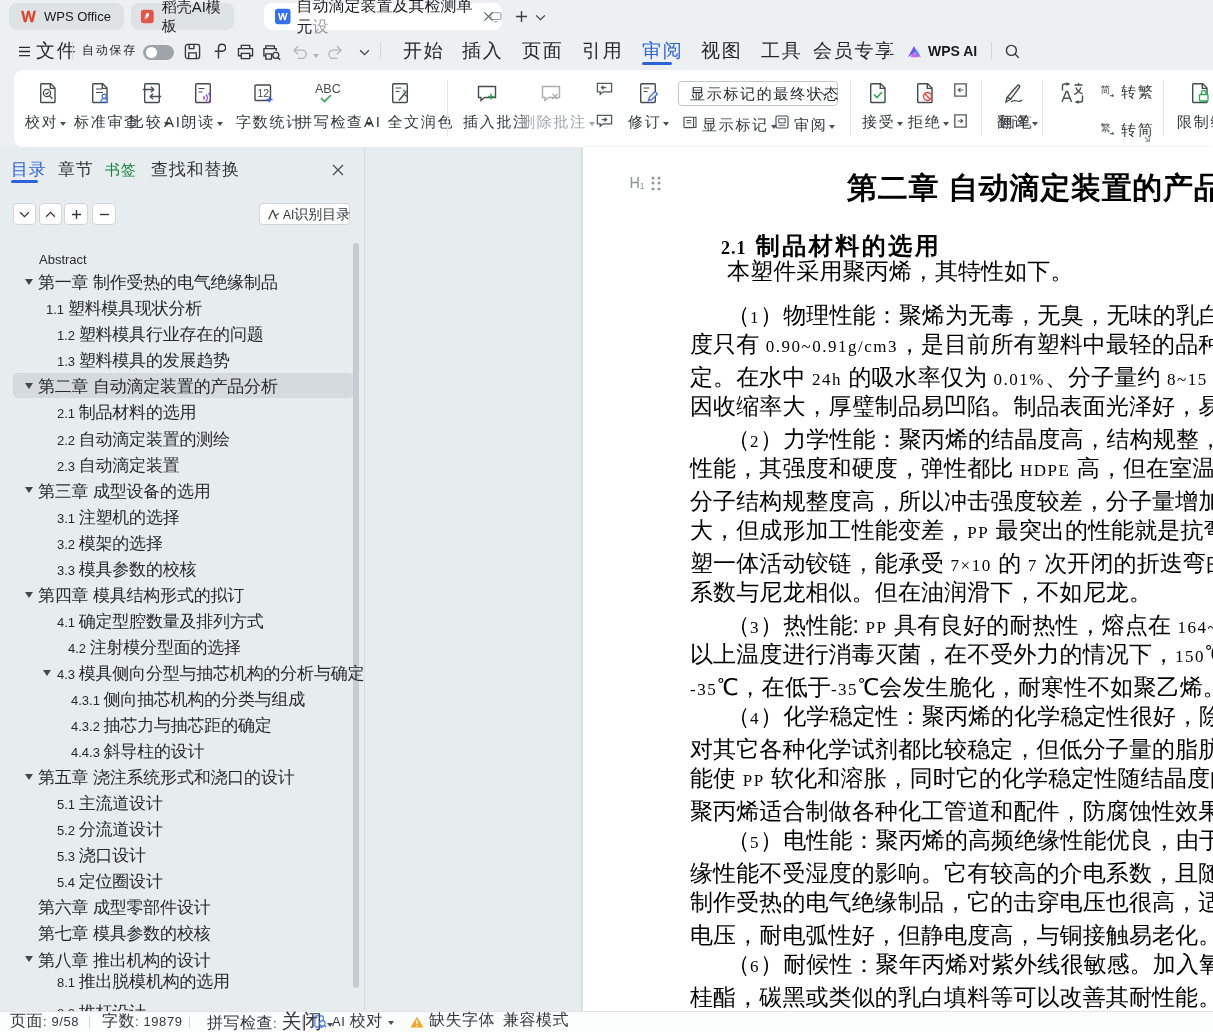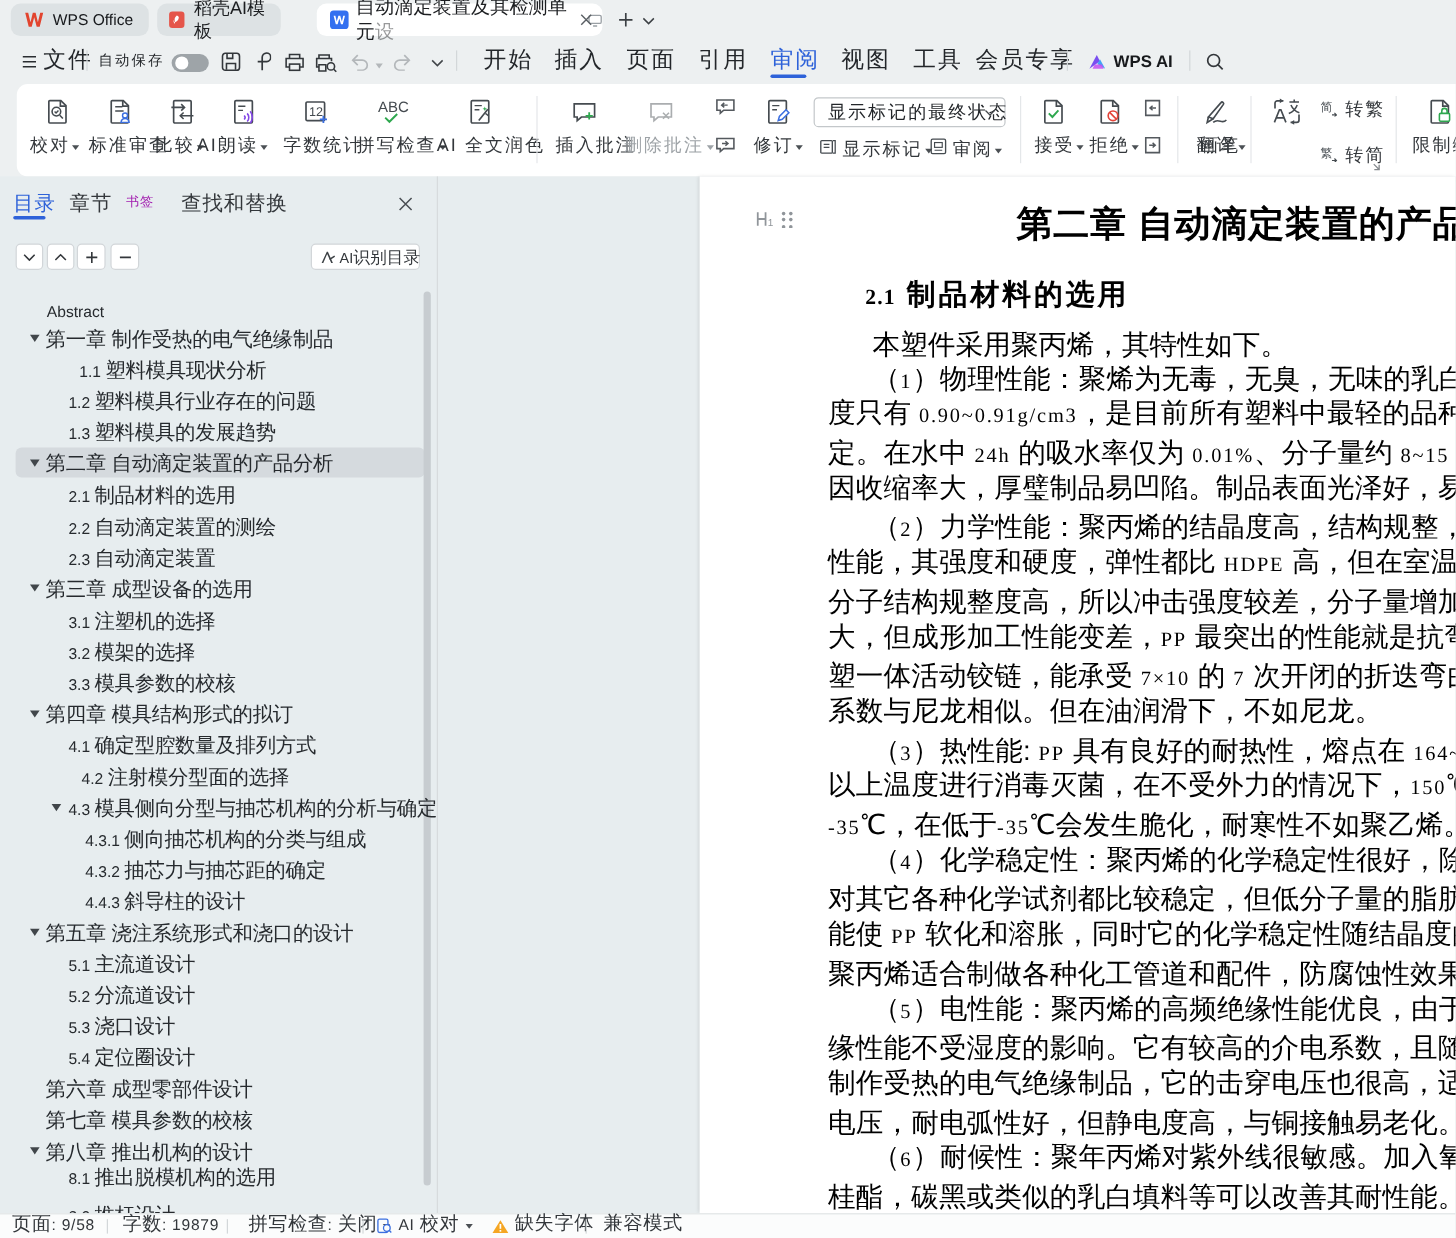--- a/index.html
+++ b/index.html
@@ -301,21 +301,21 @@
 </div>
 
 
 <div class="abs" style="left:0;top:147px;width:1213px;height:864px;background:#e7edef"></div>
 <div class="abs" style="left:364px;top:147px;width:1px;height:864px;background:#d7dbdd"></div>
 <div class="abs" style="left:583px;top:147px;width:630px;height:864px;background:#fff;box-shadow:-1px 0 3px rgba(0,0,0,.10)"></div>
 <div id="sidebar">
 <div class="abs" style="left:11px;top:161px;font-size:17px;line-height:17px;color:#2e62d9;letter-spacing:.75px">目录</div>
 <div class="abs" style="left:11px;top:180px;width:27px;height:3px;border-radius:2px;background:#2e62d9"></div>
 <div class="abs" style="left:58px;top:161px;font-size:17px;line-height:17px;letter-spacing:.75px;color:#33373b">章节</div>
-<div class="abs" style="left:105px;top:161px;font-size:11px;line-height:17px;letter-spacing:.75px;color:#a21caf">书签</div>
+<div class="abs" style="left:105px;top:161px;font-size:15px;line-height:17px;letter-spacing:.75px;color:#15803d">书签</div>
 <div class="abs" style="left:151px;top:161px;font-size:17px;line-height:17px;letter-spacing:.75px;color:#33373b">查找和替换</div>
 <svg class="abs" width="12" height="12" viewBox="0 0 12 12" style="left:332px;top:164px">
       <path d="M1 1l10 10M11 1L1 11" stroke="#4a4f54" stroke-width="1.3"></path>
     </svg>
 <div class="abs" style="left:13px;top:203px;width:23px;height:22px;background:#fff;border:1px solid #d2d6d9;border-radius:4px"></div>
 <div class="abs" style="left:39px;top:203px;width:23px;height:22px;background:#fff;border:1px solid #d2d6d9;border-radius:4px"></div>
 <div class="abs" style="left:64px;top:203px;width:24px;height:22px;background:#fff;border:1px solid #d2d6d9;border-radius:4px"></div>
 <div class="abs" style="left:92px;top:203px;width:24px;height:22px;background:#fff;border:1px solid #d2d6d9;border-radius:4px"></div>
 <svg class="abs" width="11" height="7" viewBox="0 0 12 8" style="left:19px;top:211px">
       <path d="M1 1.5l5 5 5-5" fill="none" stroke="#33373b" stroke-width="1.5"></path>
@@ -333,21 +333,21 @@
 <svg class="abs" width="13" height="11" viewBox="0 0 16 14" style="left:267px;top:209px">
       <path d="M1 13L6.5 1h1.2L13 13h-1.8L6.9 3.5 2.8 13z" fill="#3c4145"></path>
       <path d="M9 8.5l5.5-3.5.8 1.2L10 9.8z" fill="#3c4145"></path>
     </svg>
 <div class="abs" style="left:283px;top:207px;font-size:12px;line-height:14px;color:#33373b">AI<span style="font-size:14px;letter-spacing:0">识别目录</span></div>
 <div class="abs" style="left:13px;top:373px;width:341px;height:25px;border-radius:5px;background:#d5dade"></div>
 <div class="abs" style="left:353px;top:243px;width:6px;height:745px;border-radius:3px;background:#c7ccd0"></div>
 <div class="toc" style="left:39px;top:250px"><span class="tocn">Abstract</span></div>
 <div class="tri" style="left:25px;top:279px"></div>
 <div class="toc" style="left:38px;top:274.2px">第一章 制作受热的电气绝缘制品</div>
-<div class="toc" style="left:66px;top:300.2px"><span class="tocn">1.1 </span>塑料模具现状分析</div>
+<div class="toc" style="left:46px;top:300.2px"><span class="tocn">1.1 </span>塑料模具现状分析</div>
 <div class="toc" style="left:57px;top:326.3px"><span class="tocn">1.2 </span>塑料模具行业存在的问题</div>
 <div class="toc" style="left:57px;top:352.3px"><span class="tocn">1.3 </span>塑料模具的发展趋势</div>
 <div class="tri" style="left:25px;top:383px"></div>
 <div class="toc" style="left:38px;top:378.4px">第二章 自动滴定装置的产品分析</div>
 <div class="toc" style="left:57px;top:404.4px"><span class="tocn">2.1 </span>制品材料的选用</div>
 <div class="toc" style="left:57px;top:430.5px"><span class="tocn">2.2 </span>自动滴定装置的测绘</div>
 <div class="toc" style="left:57px;top:456.5px"><span class="tocn">2.3 </span>自动滴定装置</div>
 <div class="tri" style="left:25px;top:487px"></div>
 <div class="toc" style="left:38px;top:482.6px">第三章  成型设备的选用</div>
 <div class="toc" style="left:57px;top:508.6px"><span class="tocn">3.1 </span>注塑机的选择</div>
@@ -383,21 +383,21 @@
 <svg class="abs" width="13" height="15" viewBox="0 0 13 15" style="left:650px;top:175px">
       <circle cx="3" cy="3" r="1.5" fill="#90959a"></circle>
       <circle cx="9" cy="3" r="1.5" fill="#90959a"></circle>
       <circle cx="3" cy="8" r="1.5" fill="#90959a"></circle>
       <circle cx="9" cy="8" r="1.5" fill="#90959a"></circle>
       <circle cx="3" cy="14" r="1.5" fill="#90959a"></circle>
       <circle cx="9" cy="14" r="1.5" fill="#90959a"></circle>
     </svg>
 <div class="abs" style="left:847px;top:173px;font-size:30px;font-weight:bold;letter-spacing:0.7px;white-space:nowrap;color:#000;line-height:30px">第二章 自动滴定装置的产品分析</div>
 <div class="abs" style="left:721px;top:233.5px;font-size:24px;font-weight:bold;white-space:nowrap;color:#000;line-height:24px"><i class="lat" style="letter-spacing:1px;font-size:18px">2.1</i><span style="letter-spacing:2.5px"> 制品材料的选用</span></div>
-<div class="bl" style="left:727px;top:276px">本塑件采用聚丙烯，其特性如下。</div>
+<div class="bl" style="left:727px;top:260px">本塑件采用聚丙烯，其特性如下。</div>
 <div class="bl" style="left:727px;top:304px">（<i class="lat">1</i>）物理性能：聚烯为无毒，无臭，无味的乳白色高结晶的聚合物密</div>
 <div class="bl" style="left:690px;top:332.8px">度只有 <i class="lat">0.90~0.91g/cm3</i>，是目前所有塑料中最轻的品种之一。它对水分</div>
 <div class="bl" style="left:690px;top:366px">定。在水中 <i class="lat">24h</i> 的吸水率仅为 <i class="lat">0.01%</i>、分子量约 <i class="lat">8~15</i> 万之间。成形性好</div>
 <div class="bl" style="left:690px;top:394.8px">因收缩率大，厚璧制品易凹陷。制品表面光泽好，易于着色。</div>
 <div class="bl" style="left:727px;top:428px">（<i class="lat">2</i>）力学性能：聚丙烯的结晶度高，结构规整，因而具有优良的耐</div>
 <div class="bl" style="left:690px;top:456.8px">性能，其强度和硬度，弹性都比 <i class="lat">HDPE</i> 高，但在室温和低温下，由于其</div>
 <div class="bl" style="left:690px;top:490px">分子结构规整度高，所以冲击强度较差，分子量增加的时候，冲击强度</div>
 <div class="bl" style="left:690px;top:518.8px">大，但成形加工性能变差，<i class="lat">PP</i> 最突出的性能就是抗弯曲疲劳性，如用聚</div>
 <div class="bl" style="left:690px;top:552px">塑一体活动铰链，能承受 <i class="lat">7×10</i> 的 <i class="lat">7</i> 次开闭的折迭弯曲而无损坏痕迹，摩</div>
 <div class="bl" style="left:690px;top:580.8px">系数与尼龙相似。但在油润滑下，不如尼龙。</div>
@@ -416,21 +416,21 @@
 <div class="bl" style="left:690px;top:986px">桂酯，碳黑或类似的乳白填料等可以改善其耐性能。</div>
 </div>
 
 
 <div class="abs" style="left:0;top:1011px;width:1213px;height:21px;background:#fbfcfc;border-top:1px solid #e2e5e7"></div>
 <div id="statusbar">
 <div class="abs" style="left:10px;top:1013px;font-size:13px;letter-spacing:0.6px;color:#33373b;line-height:16px"><span style="font-size:16px;letter-spacing:.5px">页面</span>: 9/58</div>
 <div class="sep" style="left:89px;top:1016px;height:12px"></div>
 <div class="abs" style="left:102px;top:1013px;font-size:13px;letter-spacing:0.6px;color:#33373b;line-height:16px"><span style="font-size:16px;letter-spacing:.5px">字数</span>: 19879</div>
 <div class="sep" style="left:189px;top:1016px;height:12px"></div>
-<div class="abs" style="left:207px;top:1013px;font-size:13px;letter-spacing:0.6px;color:#33373b;line-height:16px"><span style="font-size:16px;letter-spacing:.5px">拼写检查</span>: <span style="font-size:16px;letter-spacing:.5px">关闭</span><span class="chv" style="margin-left:5px"></span></div>
+<div class="abs" style="left:207px;top:1013px;font-size:13px;letter-spacing:0.6px;color:#33373b;line-height:16px"><span style="font-size:16px;letter-spacing:.5px">拼写检查</span>: <span style="font-size:20px;letter-spacing:.5px">关闭</span><span class="chv" style="margin-left:5px"></span></div>
 <div class="sep" style="left:302px;top:1016px;height:12px"></div>
 <svg class="abs" width="13" height="13" viewBox="0 0 14 14" style="left:314px;top:1015px">
       <rect x="1" y="1" width="9" height="12" rx="1.5" fill="none" stroke="#3b6fe0" stroke-width="1.2"></rect>
       <circle cx="9" cy="9" r="3" fill="#fbfcfc" stroke="#3b6fe0" stroke-width="1.2"></circle>
       <path d="M11 11l2 2" stroke="#3b6fe0" stroke-width="1.2"></path>
     </svg>
 <div class="abs" style="left:332px;top:1013px;font-size:13px;letter-spacing:0.6px;color:#33373b;line-height:16px">AI <span style="font-size:16px;letter-spacing:.5px">校对</span><span class="chv" style="margin-left:5px"></span></div>
 <svg class="abs" width="14" height="12" viewBox="0 0 14 12" style="left:410px;top:1016px">
       <path d="M7 .8L13.6 11.4H.4z" fill="#f5a623"></path>
       <rect x="6.3" y="4" width="1.4" height="4" fill="#fff"></rect>

